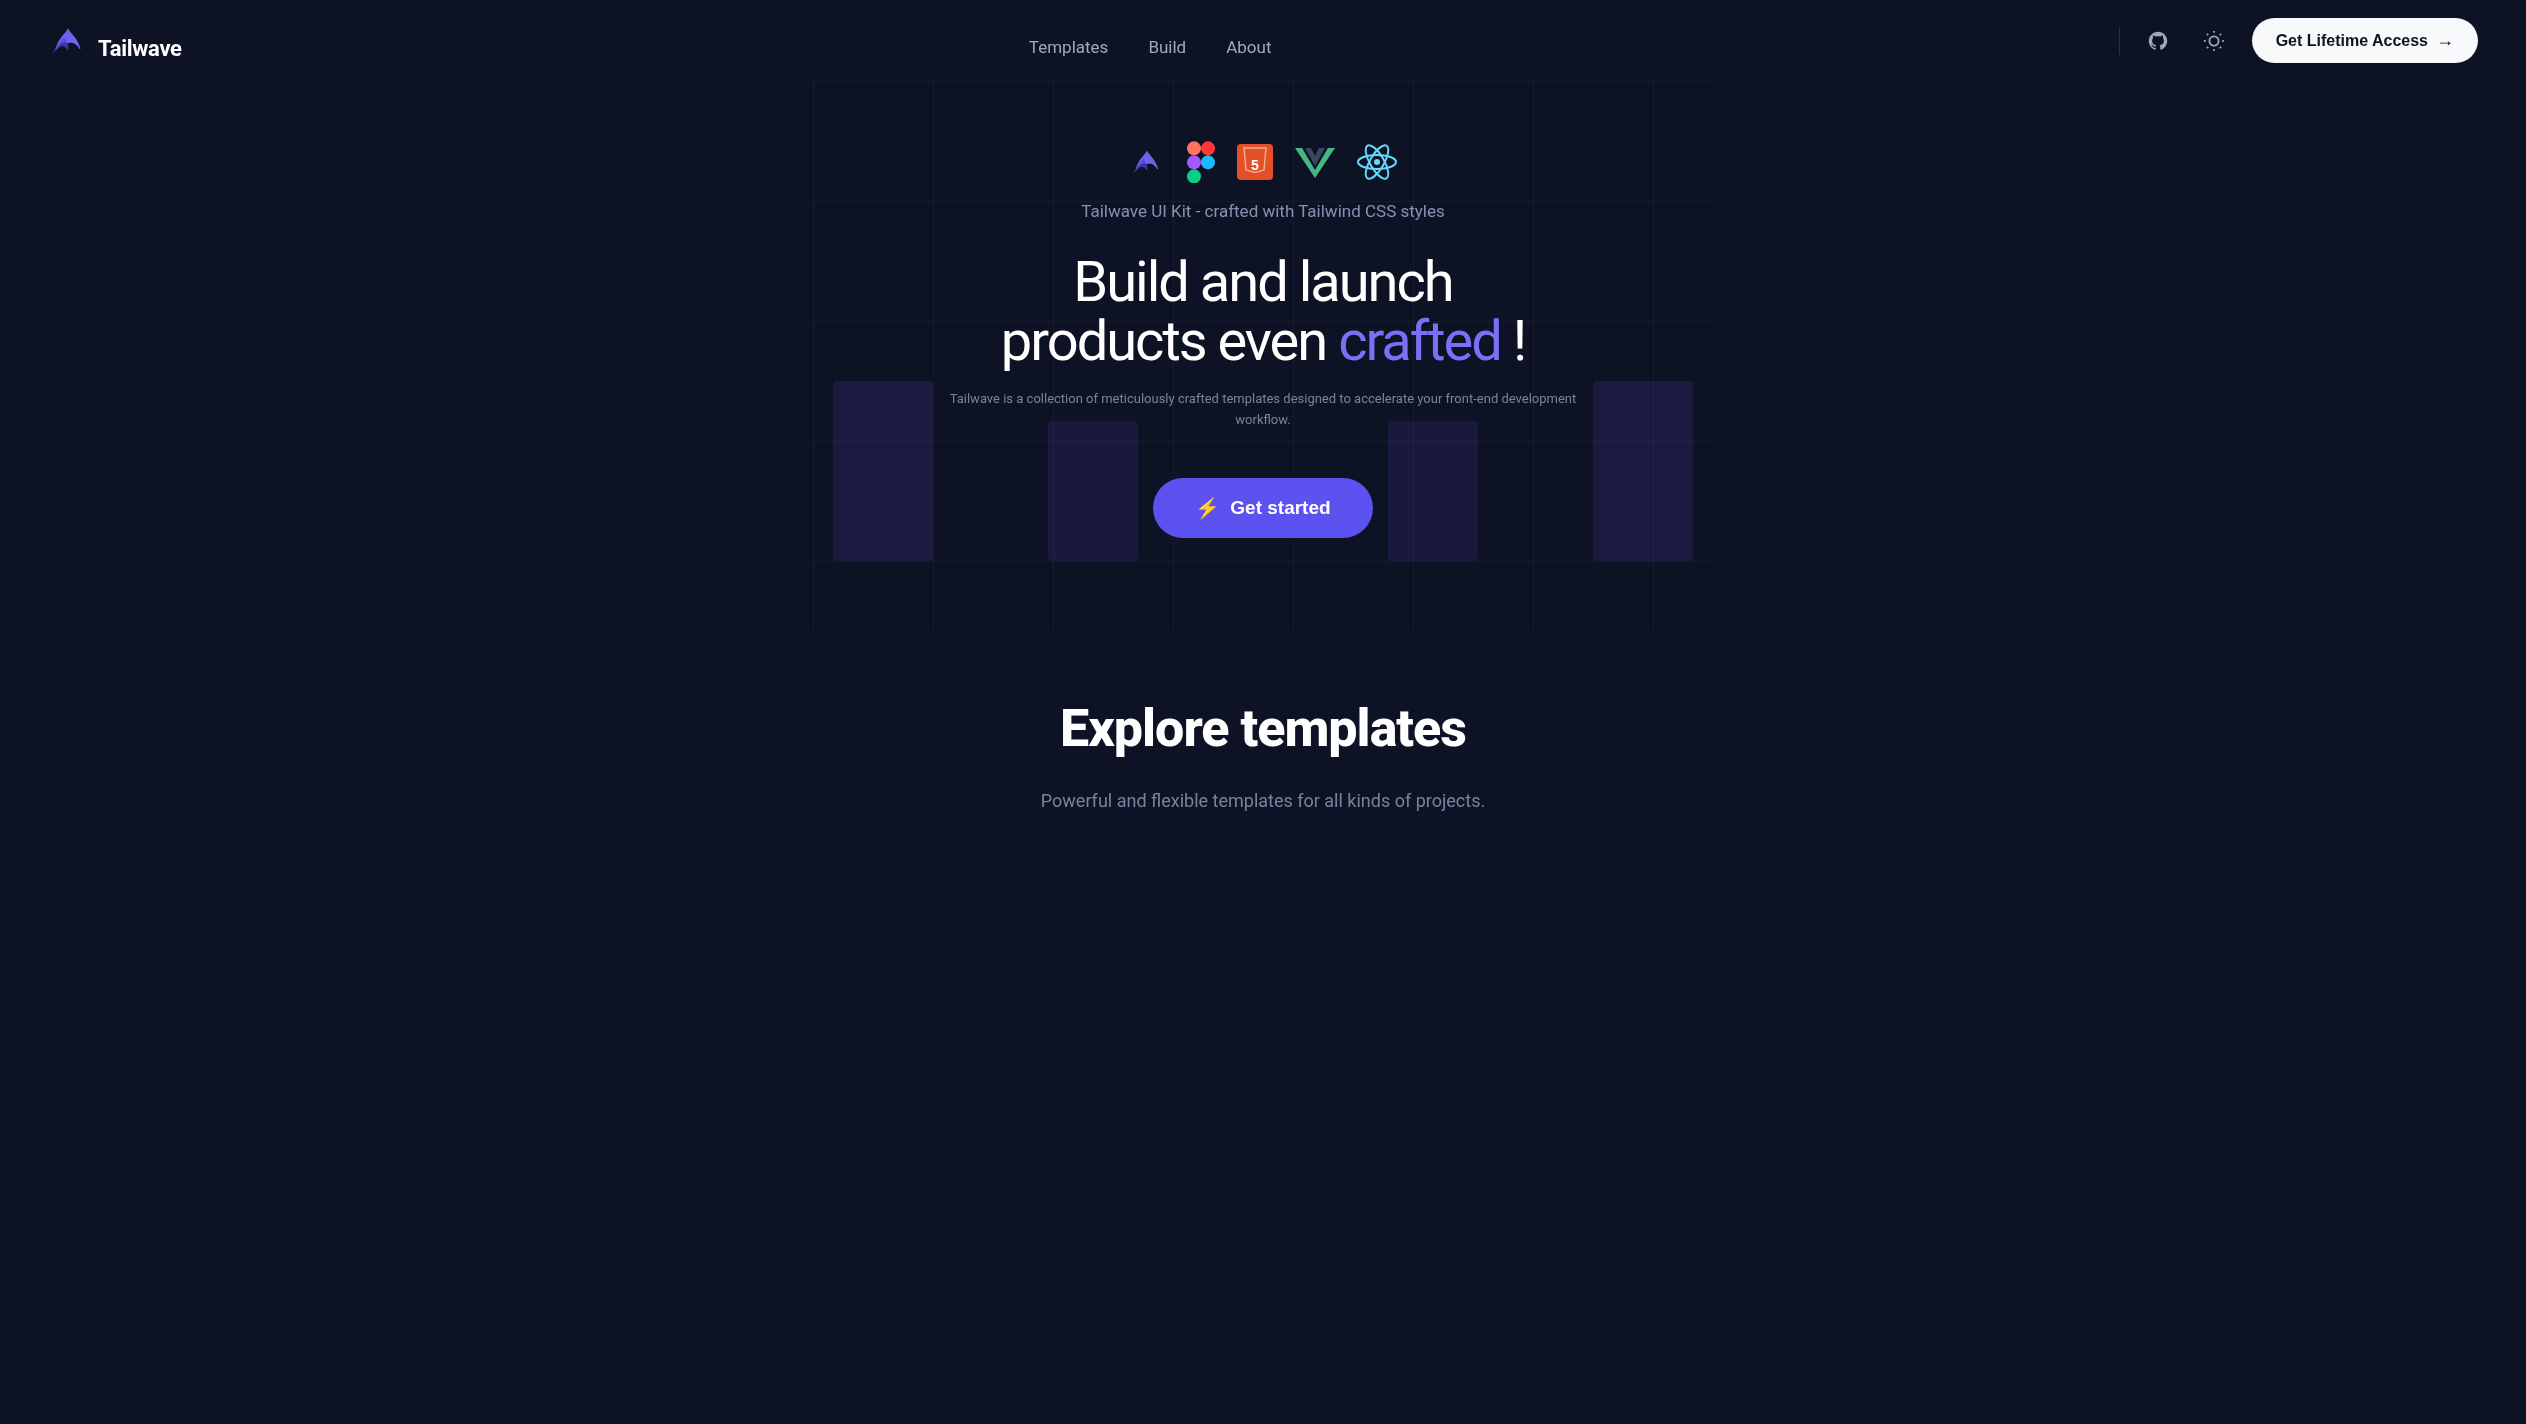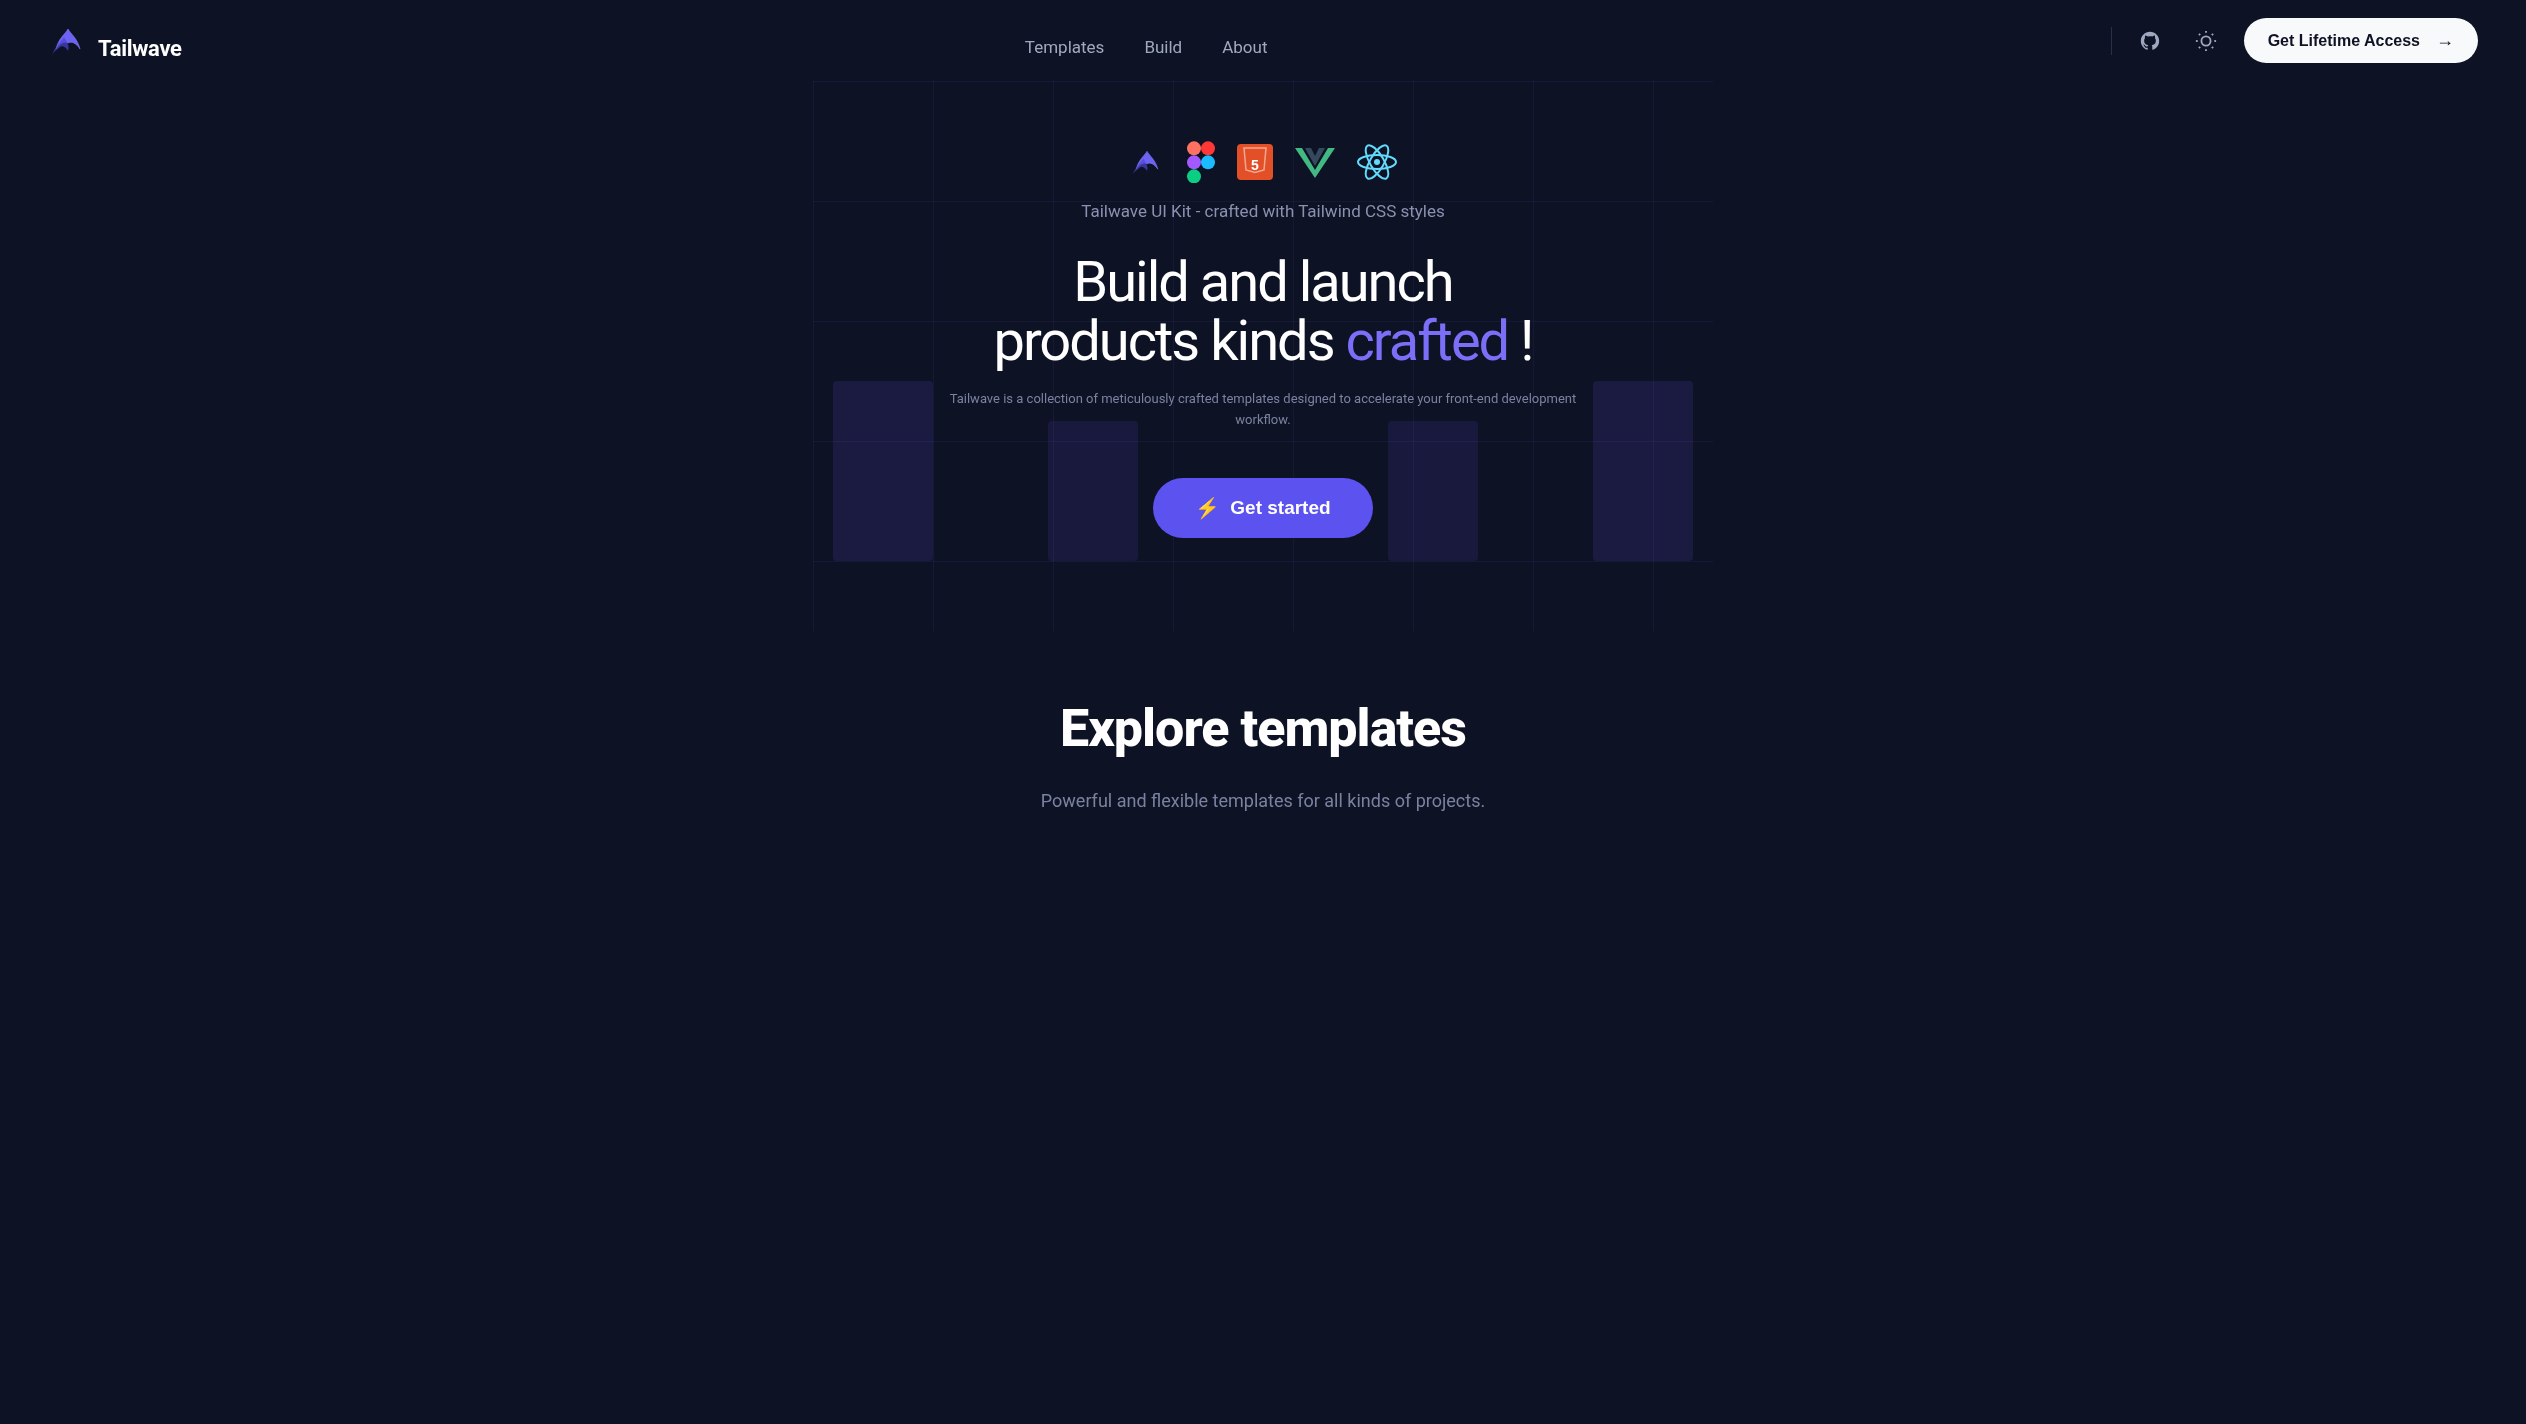--- a/index.html
+++ b/index.html
@@ -84,21 +84,21 @@
       justify-content: center;
       width: 36px;
       height: 36px;
       font-size: 20px;
       transition: color 0.2s;
     }
 
     .cta-button {
       display: flex;
       align-items: center;
-      gap: 16px;
+      gap: 8px;
       background-color: #f8f9fa;
       color: #0e1225;
       border: none;
       border-radius: 50px;
       padding: 12px 24px;
       font-size: 16px;
       font-weight: 600;
       cursor: pointer;
       transition: background 0.2s;
     }
@@ -381,21 +381,21 @@
           <ellipse cx="20" cy="18" rx="19" ry="7" stroke="#61dafb" stroke-width="2" fill="none" transform="rotate(120 20 18)"></ellipse>
           <circle cx="20" cy="18" r="3" fill="#61dafb"></circle>
         </svg>
       </div>
     </div>
 
     <p class="tagline">Tailwave UI Kit - crafted with Tailwind CSS styles</p>
 
     <h1 class="hero-headline">
       <span>Build and launch</span><br>
-      <span>products kinds </span><span class="accent-word">crafted</span><span> !</span>
+      <span>products even </span><span class="accent-word">crafted</span><span> !</span>
     </h1>
 
     <p class="hero-subtext">Tailwave is a collection of meticulously crafted templates designed to accelerate your front-end development workflow.</p>
 
     <button class="get-started-btn">
       <span class="bolt-icon">⚡</span>
       <span>Get started</span>
     </button>
   </div>
 </section>

